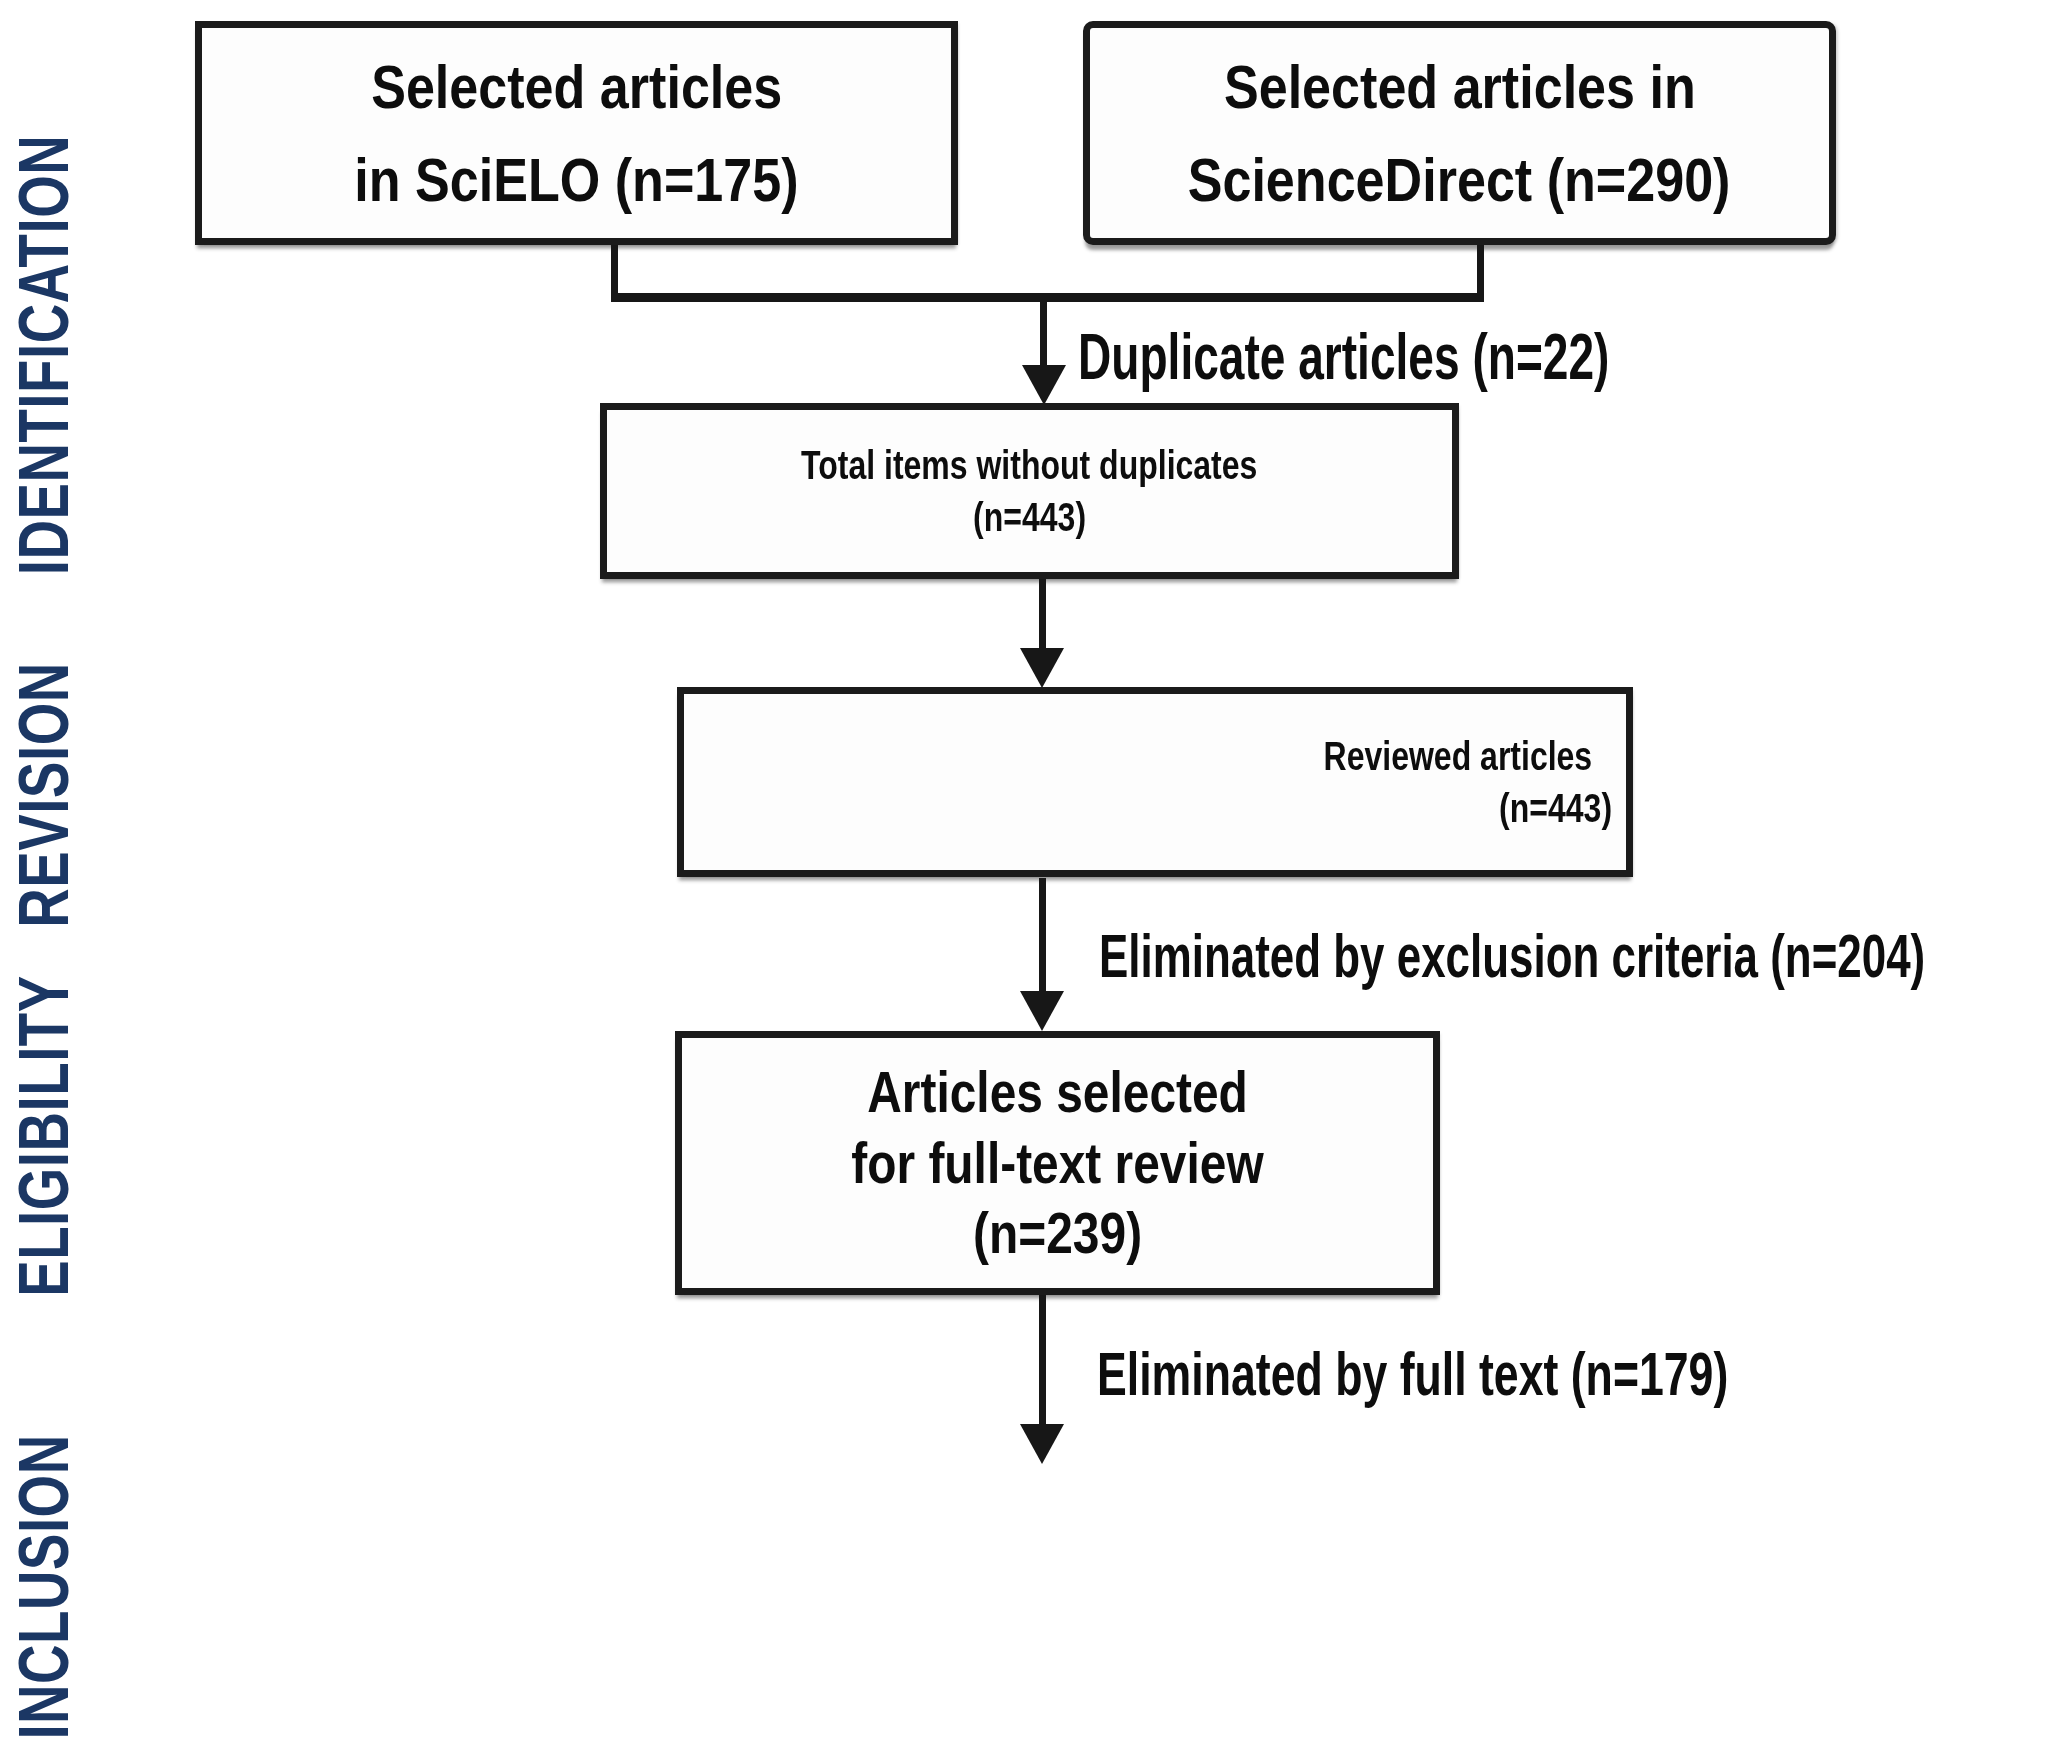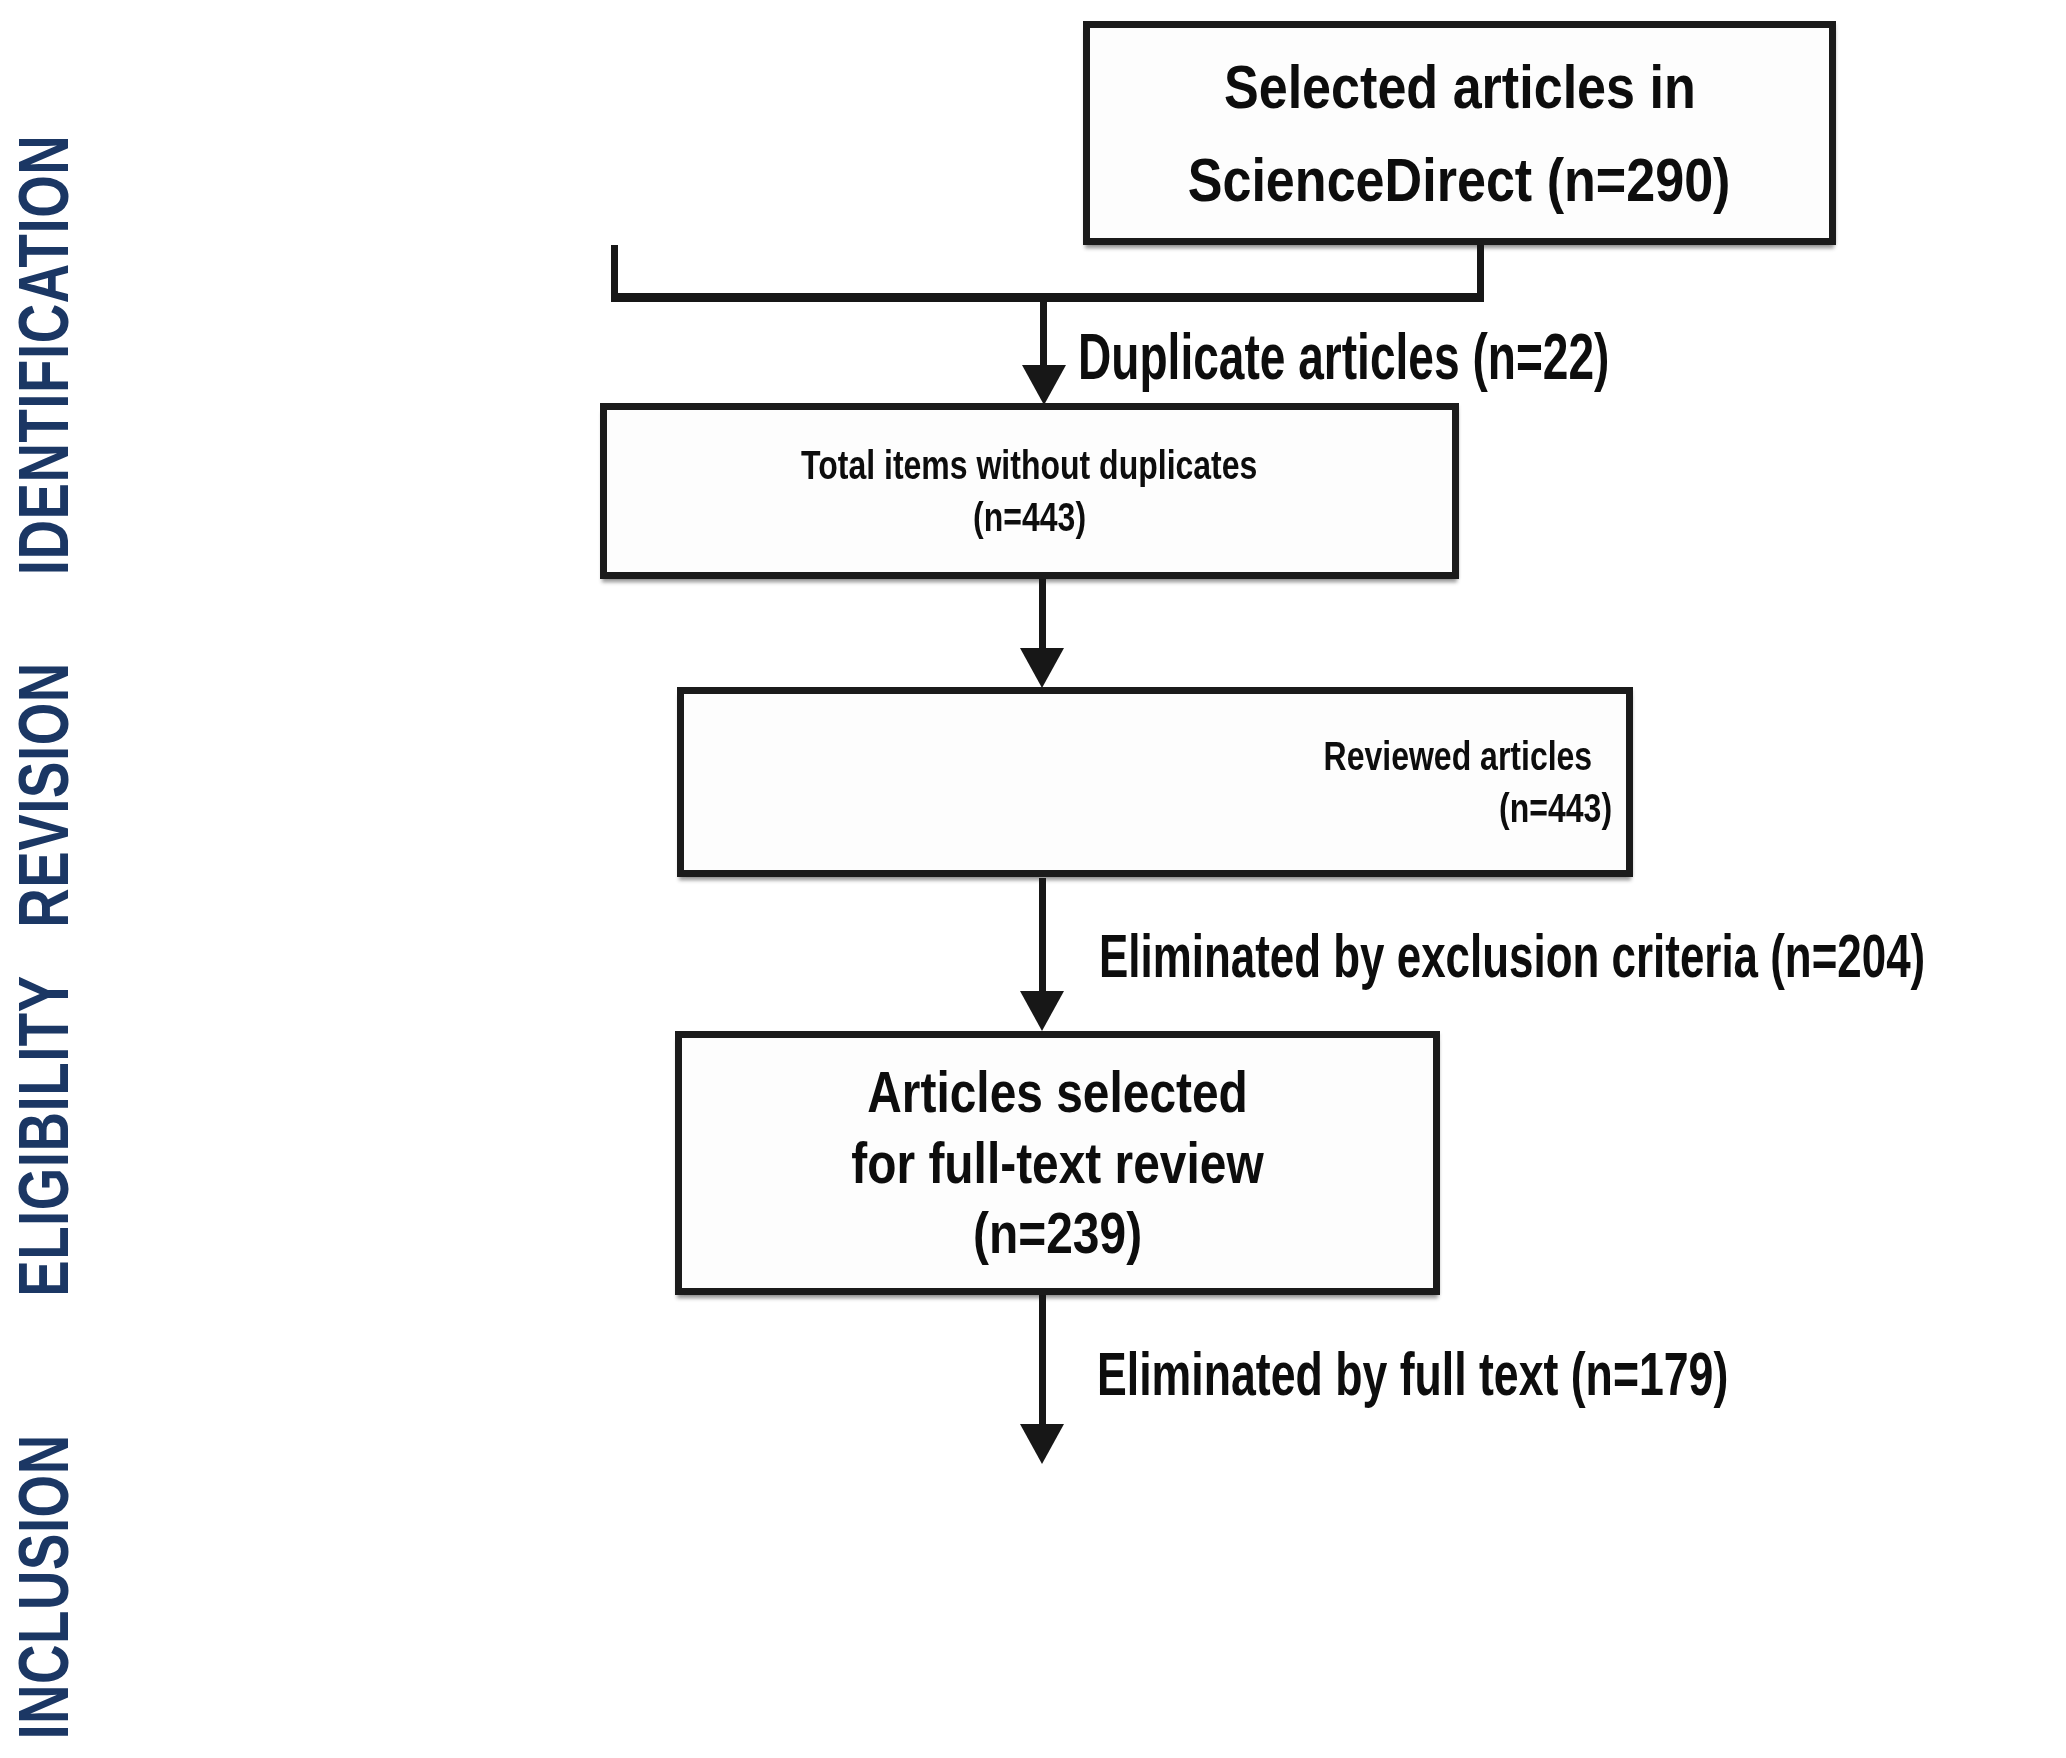--- a/index.html
+++ b/index.html
@@ -79,22 +79,26 @@
 </head>
 <body>
 
 <div class="canvas">
 
   <div class="rail-label" style="left:44px; top:355px;  color:#1b3764;">IDENTIFICATION</div>
   <div class="rail-label" style="left:44px; top:795px; color:#1b3764;">REVISION</div>
   <div class="rail-label" style="left:44px; top:1136px; color:#1b3764;">ELIGIBILITY</div>
   <div class="rail-label" style="left:44px; top:1587px; color:#1b3764;">INCLUSION</div>
 
+  <div class="flow-box box-top" style="left:195px; top:21px; width:763px; height:224px;">
+    <span class="line">Selected articles</span>
+    <span class="line">in SciELO (n=175)</span>
+  </div>
 
-  <div class="flow-box box-top" style="left:1083px; top:21px; width:753px; height:224px;">
+  <div class="flow-box box-top" style="left:1083px; top:21px; width:753px; height:224px;border-radius:10px;">
     <span class="line">Selected articles in</span>
     <span class="line">ScienceDirect (n=290)</span>
   </div>
 
   <div class="vline" style="left:611px;  top:245px; height:55px;"></div>
   <div class="vline" style="left:1477px; top:245px; height:55px;"></div>
   <div class="hline" style="left:611px;  top:293px; width:873px;"></div>
   <div class="vline" style="left:1040px; top:293px; height:75px;"></div>
   <div class="arrow-head" style="left:1022px; top:365px;"></div>
 

